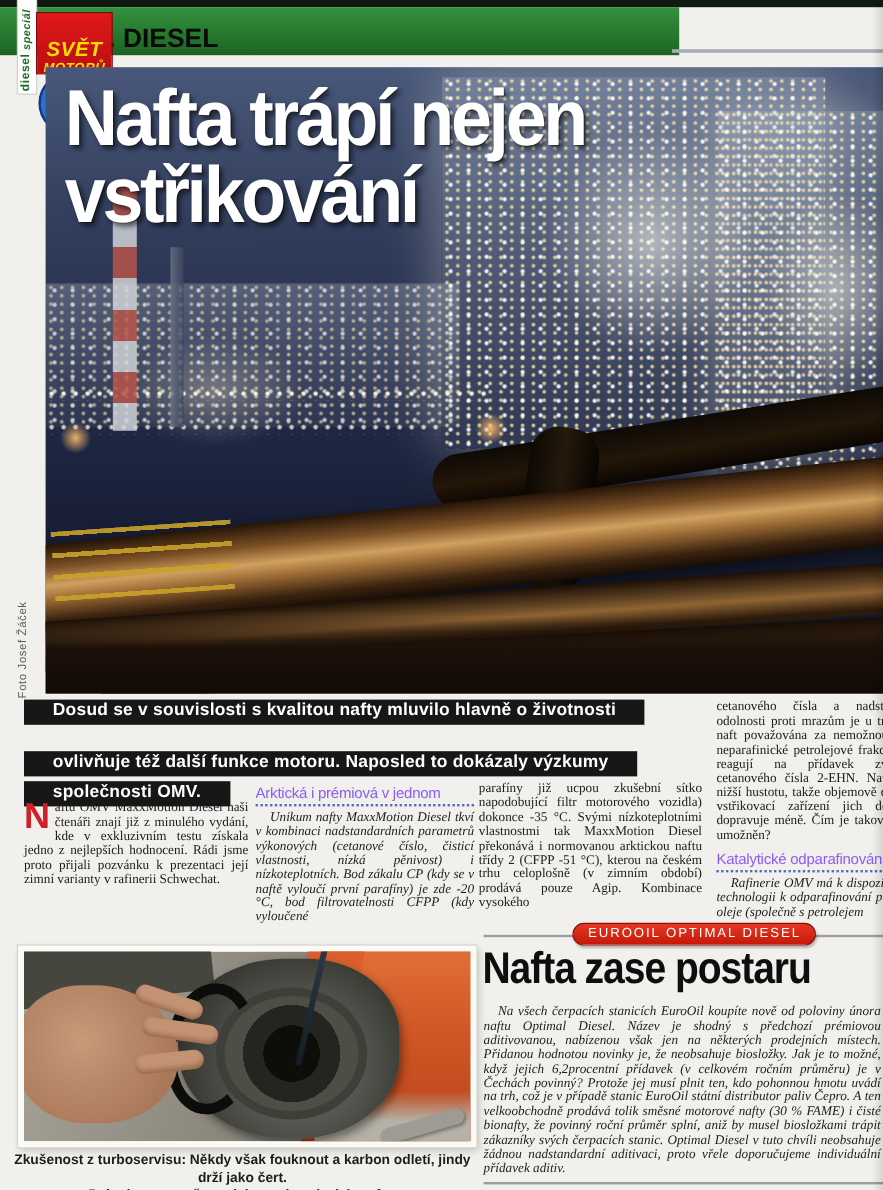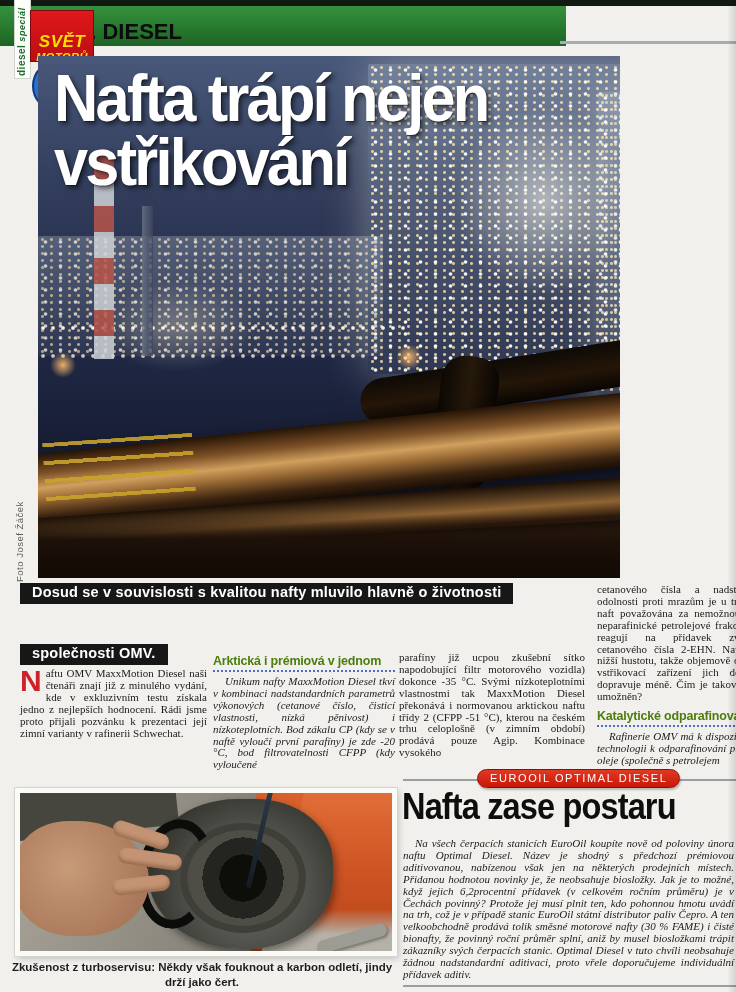--- a/index.html
+++ b/index.html
@@ -16,21 +16,21 @@
 
   .edition-strip{position:absolute;left:15px;top:0;width:15px;height:78px;background:#fdfdfb;box-shadow:0 0 0 1px #cfd3cc;}
   .edition-strip .vtext{position:absolute;left:1px;top:2px;height:74px;writing-mode:vertical-rl;transform:rotate(180deg);font-size:9px;font-weight:700;color:#1d6e2a;letter-spacing:.5px;white-space:nowrap;}
   .edition-strip .vtext b{font-size:10px;}
   .logo-box{position:absolute;left:30px;top:10px;width:62px;height:50px;background:linear-gradient(180deg,#e0181b,#b90e12);border:1px solid #7c0a0c;color:#ffdf00;text-align:center;font-style:italic;font-weight:900;line-height:1;}
   .logo-box .l1{display:block;font-size:17px;padding-top:22px;letter-spacing:.5px;}
   .logo-box .l2{display:block;font-size:11px;padding-top:2px;letter-spacing:.5px;}
   .globe{position:absolute;left:31px;top:56px;width:54px;height:58px;}
 
   
-  .photo{position:absolute;left:38px;top:56px;width:582px;height:522px;overflow:hidden;
+  .photo{position:absolute;left:38px;top:56px;width:698px;height:522px;overflow:hidden;
     background:linear-gradient(180deg,#49587a 0%,#34405f 22%,#27304e 42%,#1e2642 60%,#171d33 75%,#10141f 100%);}
   .lights-grid{background-image:
       radial-gradient(circle,rgba(255,255,250,.95) 1.1px,transparent 2.3px),
       radial-gradient(circle,rgba(255,228,165,.8) 1px,transparent 2px),
       linear-gradient(180deg,rgba(195,208,224,.35),rgba(140,155,180,.15));
     background-size:15px 12px,9px 7px,100% 100%;}
   .tower{position:absolute;border-radius:2px;}
   .tower-main{left:330px;top:8px;width:320px;height:310px;box-shadow:0 0 45px rgba(255,255,235,.35);}
   .tower-right{left:560px;top:36px;width:138px;height:340px;box-shadow:0 0 35px rgba(255,255,235,.3);}
   .tower-left{left:0;top:180px;width:345px;height:120px;opacity:.8;}
@@ -54,30 +54,30 @@
     background:linear-gradient(180deg,#140c05 0%,#3c2812 45%,#0f0903 100%);}
   .railing{position:absolute;left:6px;top:382px;width:150px;height:58px;transform:rotate(-4deg);
     background:repeating-linear-gradient(180deg,#c9a22a 0 4px,transparent 4px 18px);opacity:.9;}
   .ground{position:absolute;left:0;bottom:0;width:100%;height:64px;background:linear-gradient(180deg,rgba(24,14,8,0),#1d1109 40%,#120a05 100%);}
   .hero-title{position:absolute;left:16px;top:10px;z-index:10;color:#fff;font-weight:800;font-size:66px;line-height:.97;letter-spacing:-3px;transform:scaleX(.93);transform-origin:left top;text-shadow:3px 3px 5px rgba(0,0,0,.55),1px 1px 0 rgba(0,0,0,.35);}
   .hero-title span{display:block;}
   .photo-credit{position:absolute;left:14px;top:478px;height:104px;writing-mode:vertical-rl;transform:rotate(180deg);font-size:9.5px;color:#5c5c56;letter-spacing:.5px;white-space:nowrap;}
 
   
   .lead{position:absolute;left:20px;top:583px;width:560px;}
-  .lead span{display:inline-block;background:#171717;color:#fff;font-weight:700;font-size:14.5px;line-height:1.1;padding:2px 12px 3px;margin-bottom:4px;letter-spacing:.2px;}
+  .lead span{display:inline-block;background:#171717;color:#fff;font-weight:700;font-size:14.5px;line-height:1.1;padding:2px 24px 3px;margin-bottom:4px;letter-spacing:.2px;}
 
   
   .bodytext{font-family:"Liberation Serif",serif;font-size:11px;line-height:11.9px;color:#1b1b1b;text-align:justify;}
   .col{position:absolute;}
   .col1{left:20px;top:668px;width:187px;}
   .col2{left:213px;top:654px;width:182px;}
   .col3{left:399px;top:652px;width:186px;}
   .col4{left:597px;top:584px;width:178px;}
-  .colhead{font-family:"Liberation Sans",sans-serif;font-size:12.5px;font-weight:700;color:#4d7c0f;border-bottom:2px dotted #4a6fc4;padding-bottom:2px;margin-bottom:4px;letter-spacing:-.2px;white-space:nowrap;overflow:hidden;}
+  .colhead{font-family:"Liberation Sans",sans-serif;font-size:12.5px;font-weight:400;color:#8b5cf6;border-bottom:2px dotted #4a6fc4;padding-bottom:2px;margin-bottom:4px;letter-spacing:-.2px;white-space:nowrap;overflow:hidden;}
   .dropcap{float:left;font-family:"Liberation Sans",sans-serif;font-weight:700;font-size:30px;line-height:24px;color:#d02028;padding:1px 4px 0 0;}
   .indent{text-indent:12px;font-style:italic;}
   .col4 .colhead{margin-top:6px;}
 
   
   .tphoto{position:absolute;left:15px;top:788px;width:372px;height:158px;border:5px solid #fafaf7;box-shadow:0 0 0 1px #d5d5cf,2px 3px 6px rgba(0,0,0,.18);background:linear-gradient(110deg,#a8a49a 0%,#8e8a80 45%,#716d63 100%);overflow:hidden;}
   .tp{position:absolute;}
   .vise{right:-18px;top:-6px;width:150px;height:175px;background:linear-gradient(180deg,#e2703a 0%,#cf5524 45%,#b54218 100%);transform:skewX(-7deg);}
   .vise2{right:96px;top:-10px;width:46px;height:90px;background:#d9602d;transform:rotate(12deg);}
   .bench{right:0;bottom:0;width:130px;height:42px;background:linear-gradient(180deg,rgba(190,186,176,.0),#b5b1a6 60%);}
@@ -151,21 +151,21 @@
     <div class="hero-title">
       <span>Nafta trápí nejen</span>
       <span>vstřikování</span>
     </div>
   </div>
   <div class="photo-credit">Foto Josef Žáček</div>
 
   <div class="lead">
     <span>Dosud se v souvislosti s kvalitou nafty mluvilo hlavně o životnosti</span><br>
     <br>
-    <br>
+    <span>ovlivňuje též další funkce motoru. Naposled to dokázaly výzkumy</span><br>
     <span>společnosti OMV.</span>
   </div>
 
   <div class="col col1 bodytext">
     <span class="dropcap">N</span><span>aftu OMV MaxxMotion Diesel naši čtenáři znají již z minulého vydání, kde v exkluzivním testu získala jedno z nejlepších hodnocení. Rádi jsme proto přijali pozvánku k prezentaci její zimní varianty v rafinerii Schwechat.</span>
   </div>
 
   <div class="col col2">
     <div class="colhead">Arktická i prémiová v jednom</div>
     <div class="bodytext indent">Unikum nafty MaxxMotion Diesel tkví v kombinaci nadstandardních parametrů výkonových (cetanové číslo, čisticí vlastnosti, nízká pěnivost) i nízkoteplotních. Bod zákalu CP (kdy se v naftě vyloučí první parafíny) je zde -20 °C, bod filtrovatelnosti CFPP (kdy vyloučené</div>

